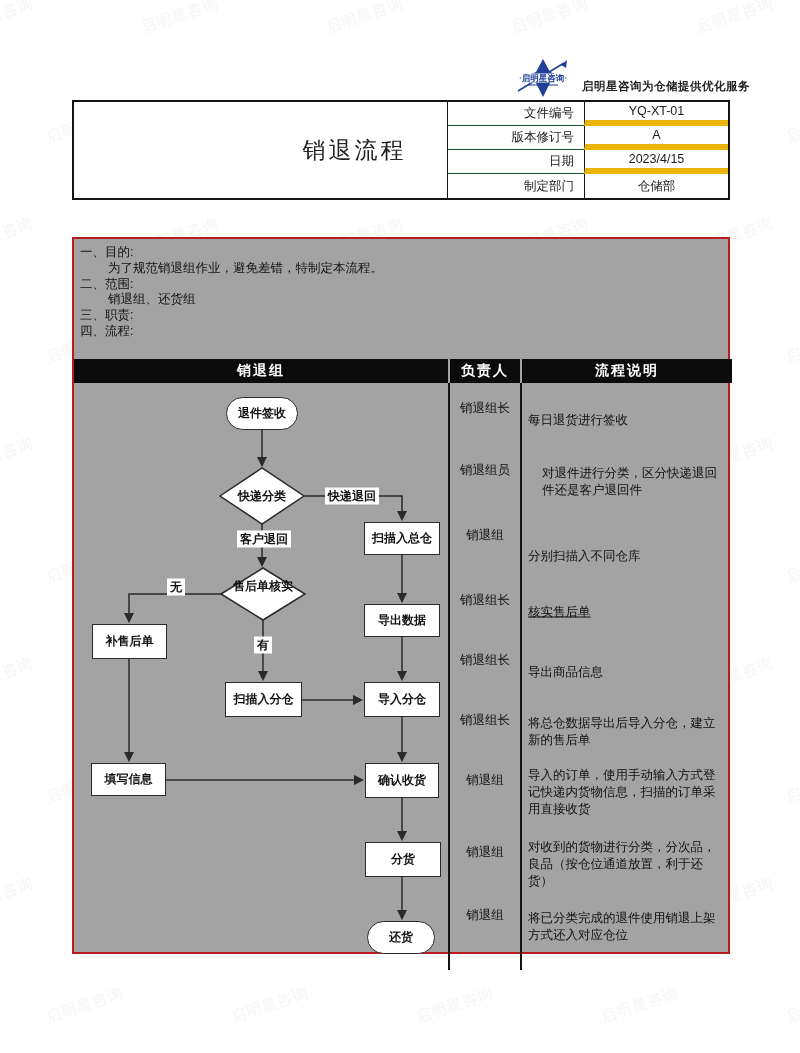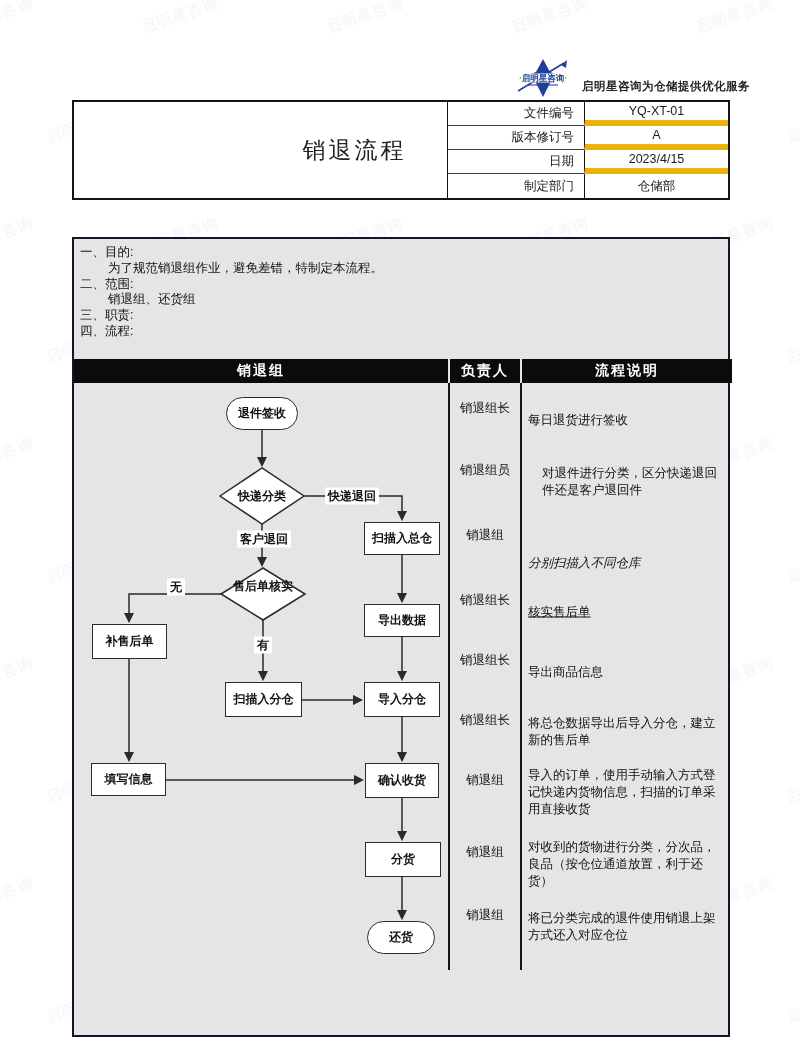--- a/index.html
+++ b/index.html
@@ -21,22 +21,22 @@
         background:#fff;}
   .dh-title{grid-row:1/5;grid-column:1;border-right:1px solid #141414;display:flex;align-items:center;
         justify-content:center;padding-left:188px;font-size:23px;letter-spacing:3px;color:#222;}
   .dh-label{display:flex;align-items:center;justify-content:flex-end;padding-right:10px;
         font-size:12.5px;border-bottom:1px solid #14532d;}
   .dh-value{display:flex;align-items:center;justify-content:center;font-size:12.5px;
         border-bottom:6px solid #eab308;border-left:1px solid #141414;}
   .dh-last{border-bottom:none;}
 
   
-  .main-box{position:absolute;left:72px;top:237px;width:658px;height:800px;border:2px solid #0f172a;
-        box-sizing:border-box;background:#e5e5e5;}
+  .main-box{position:absolute;left:72px;top:237px;width:658px;height:717px;border:2px solid #b91c1c;
+        box-sizing:border-box;background:#a3a3a3;}
   .intro{position:absolute;left:0;top:0;width:100%;height:120px;box-sizing:border-box;
         padding:6px 0 0 6px;font-size:12.5px;line-height:15.8px;color:#111;}
   .ibody{padding-left:28px;}
 
   .th-cell{position:absolute;height:24px;background:#0b0b0b;color:#fff;display:flex;align-items:center;
         justify-content:center;font-size:14px;font-weight:bold;letter-spacing:2px;}
   .vline{position:absolute;width:2px;background:#141414;top:144px;height:587px;}
 
   
   .flowcell{position:absolute;left:0;top:144px;width:374px;height:587px;}
@@ -212,21 +212,21 @@
         <span style="top:289px;">销退组长</span>
         <span style="top:349px;">销退组长</span>
         <span style="top:409px;">销退组</span>
         <span style="top:481px;">销退组</span>
         <span style="top:544px;">销退组</span>
       </div>
 
       <div class="desc-col">
         <div style="top:37px;">每日退货进行签收</div>
         <div style="top:99px;padding-left:20px;">对退件进行分类，区分快递退回件还是客户退回件</div>
-        <div style="top:180px;font-style:italic;">分别扫描入不同仓库</div>
+        <div style="top:173px;">分别扫描入不同仓库</div>
         <div style="top:229px;text-decoration:underline;">核实售后单</div>
         <div style="top:289px;">导出商品信息</div>
         <div style="top:349px;">将总仓数据导出后导入分仓，建立新的售后单</div>
         <div style="top:409px;">导入的订单，使用手动输入方式登记快递内货物信息，扫描的订单采用直接收货</div>
         <div style="top:481px;">对收到的货物进行分类，分次品，良品（按仓位通道放置，利于还货）</div>
         <div style="top:544px;">将已分类完成的退件使用销退上架方式还入对应仓位</div>
       </div>
 
     </div>
   </div>

